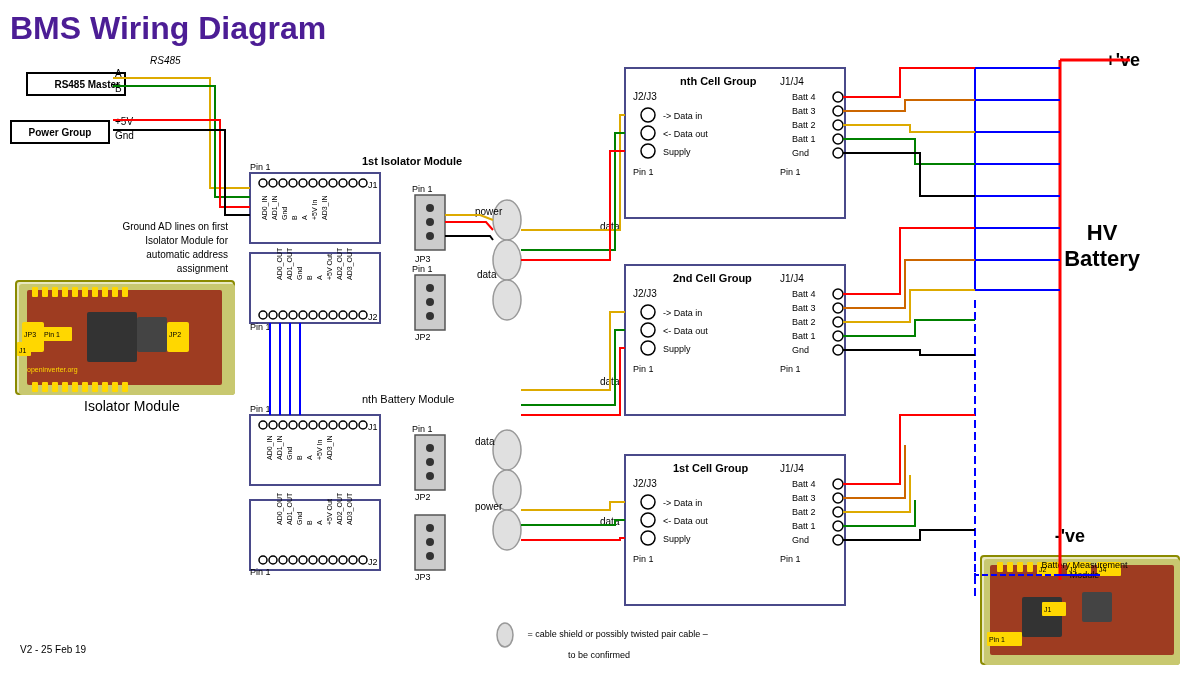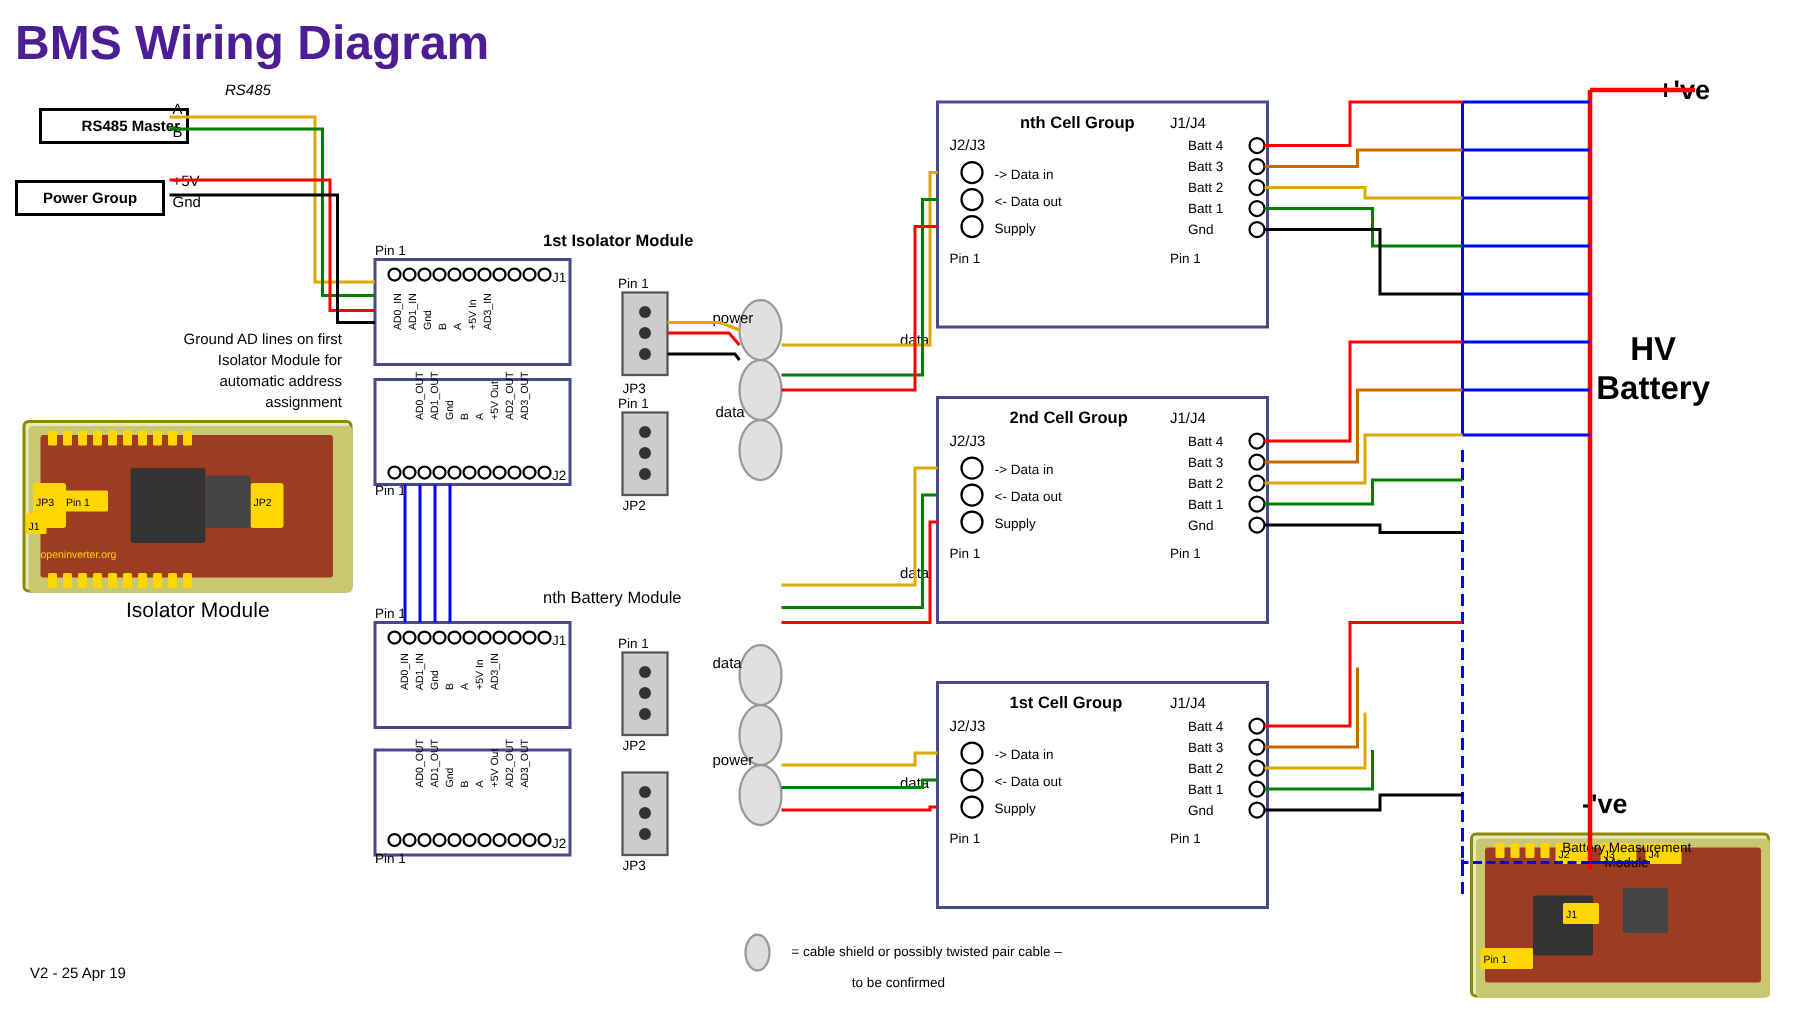--- a/index.html
+++ b/index.html
@@ -213,21 +213,21 @@
   </div>
   <div class="label-text" style="top:560px; right:18px; font-size:9px; text-align:center; width:195px;">Battery Measurement<br>Module</div>
 
   <div class="plus-ve-label">+'ve</div>
   <div class="minus-ve-label">-'ve</div>
 
   <div class="hv-battery-label">
     HV<br>Battery
   </div>
 
-  <div class="version-label">V2 - 25 Apr 19</div>
+  <div class="version-label">V2 - 25 Feb 19</div>
 
   <div class="legend-box">
     <svg width="30" height="30" style="display:inline-block; vertical-align:middle; margin-right:5px;">
       <ellipse cx="15" cy="15" rx="8" ry="12" fill="#ddd" stroke="#999" stroke-width="1.5"></ellipse>
     </svg>
     <span style="font-size:9px;">= cable shield or possibly twisted pair cable –<br>to be confirmed</span>
   </div>
 
   <svg class="wiring">
 

